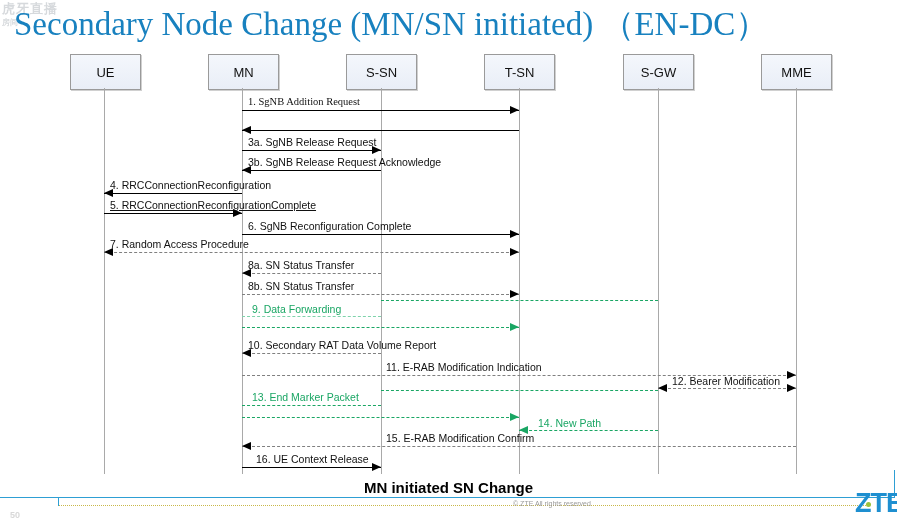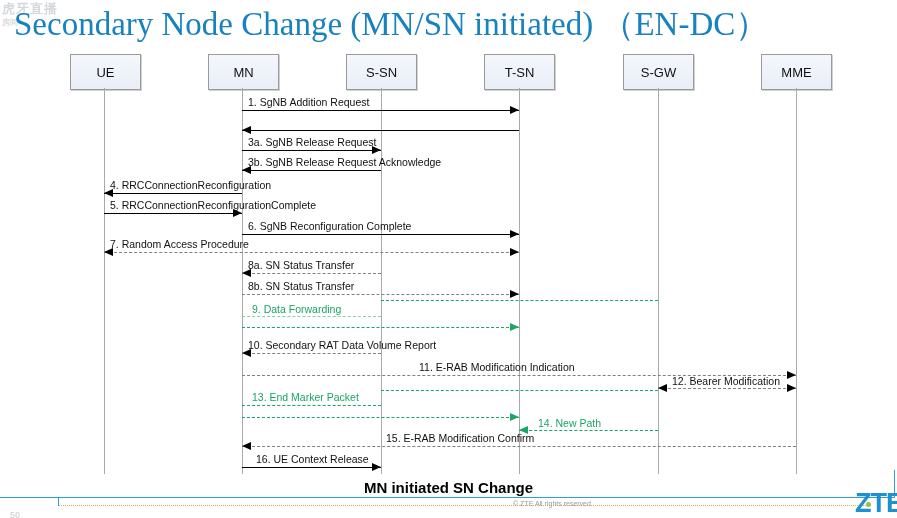--- a/index.html
+++ b/index.html
@@ -112,21 +112,21 @@
       <span>MME</span>
     </div>
 
   <div class="lifeline" style="left:104px;top:88px;height:386px;"></div>
   <div class="lifeline" style="left:242px;top:88px;height:386px;"></div>
   <div class="lifeline" style="left:381px;top:88px;height:386px;"></div>
   <div class="lifeline" style="left:519px;top:88px;height:386px;"></div>
   <div class="lifeline" style="left:658px;top:88px;height:386px;"></div>
   <div class="lifeline" style="left:796px;top:88px;height:386px;"></div>
 
-  <div class="lbl" style="left:248px;top:96px;">1. SgNB Addition Request</div>
+  <div class="lbl" style="left:248px;top:96px;font-family:Liberation Serif, serif;">1. SgNB Addition Request</div>
   <div class="msg" style="left:242px;top:110px;width:277px;">
     <div class="line solid" style="width:277px;"></div>
     <div class="arrow r" style="left:268px;"></div>
   </div>
 
   <div class="msg" style="left:242px;top:130px;width:277px;">
     <div class="line solid" style="width:277px;"></div>
     <div class="arrow l" style="left:0px;"></div>
   </div>
 
@@ -141,21 +141,21 @@
     <div class="line solid" style="width:139px;"></div>
     <div class="arrow l" style="left:0px;"></div>
   </div>
 
   <div class="lbl" style="left:110px;top:179px;">4. RRCConnectionReconfiguration</div>
   <div class="msg" style="left:104px;top:193px;width:138px;">
     <div class="line solid" style="width:138px;"></div>
     <div class="arrow l" style="left:0px;"></div>
   </div>
 
-  <div class="lbl" style="left:110px;top:199px;">5. RRCConnectionReconfigurationComplete</div>
+  <div class="lbl" style="left:110px;top:199px;text-decoration:underline;">5. RRCConnectionReconfigurationComplete</div>
   <div class="msg" style="left:104px;top:213px;width:138px;">
     <div class="line solid" style="width:138px;"></div>
     <div class="arrow r" style="left:129px;"></div>
   </div>
 
   <div class="lbl" style="left:248px;top:220px;">6. SgNB Reconfiguration Complete</div>
   <div class="msg" style="left:242px;top:234px;width:277px;">
     <div class="line solid" style="width:277px;"></div>
     <div class="arrow r" style="left:268px;"></div>
   </div>
@@ -190,21 +190,21 @@
     <div class="line gdash" style="width:277px;"></div>
     <div class="arrow gr" style="left:268px;"></div>
   </div>
 
   <div class="lbl" style="left:248px;top:339px;">10. Secondary RAT Data Volume Report</div>
   <div class="msg" style="left:242px;top:353px;width:139px;">
     <div class="line dashed" style="width:139px;"></div>
     <div class="arrow l" style="left:0px;"></div>
   </div>
 
-  <div class="lbl" style="left:386px;top:361px;margin-left:33px;">11. E-RAB Modification Indication</div>
+  <div class="lbl" style="left:386px;top:361px;">11. E-RAB Modification Indication</div>
   <div class="msg" style="left:242px;top:375px;width:554px;">
     <div class="line dashed" style="width:554px;"></div>
     <div class="arrow r" style="left:545px;"></div>
   </div>
 
   <div class="lbl" style="left:672px;top:375px;">12. Bearer Modification</div>
   <div class="msg" style="left:658px;top:388px;width:138px;">
     <div class="line dashed" style="width:138px;"></div>
     <div class="arrow l" style="left:0px;"></div>
     <div class="arrow r" style="left:129px;"></div>

